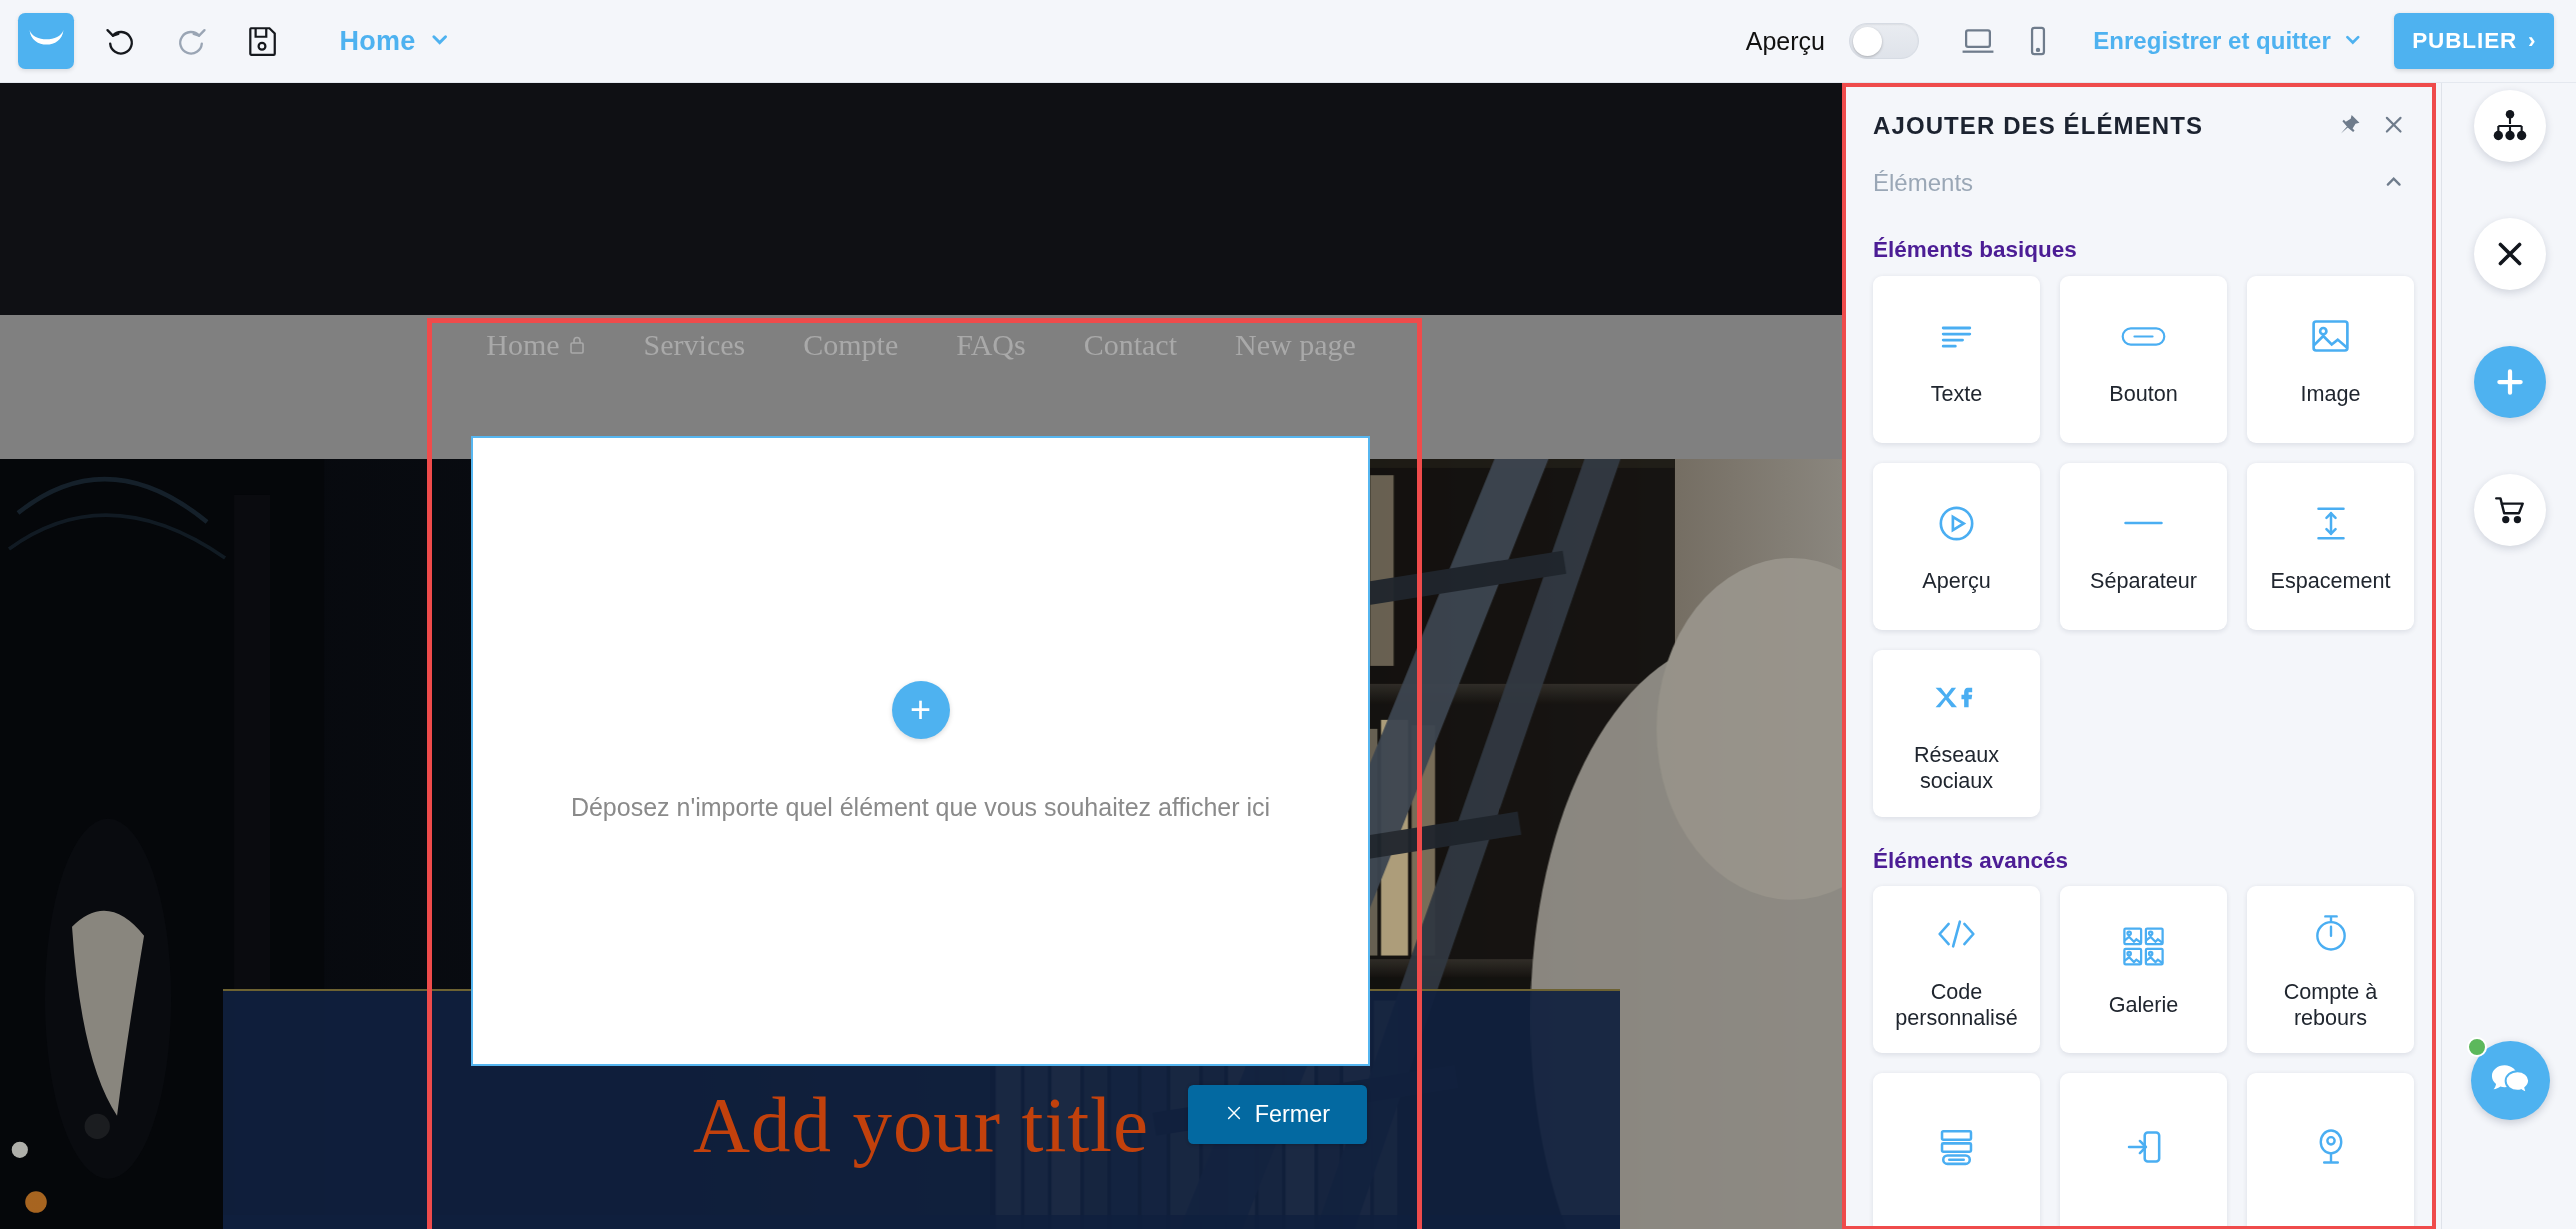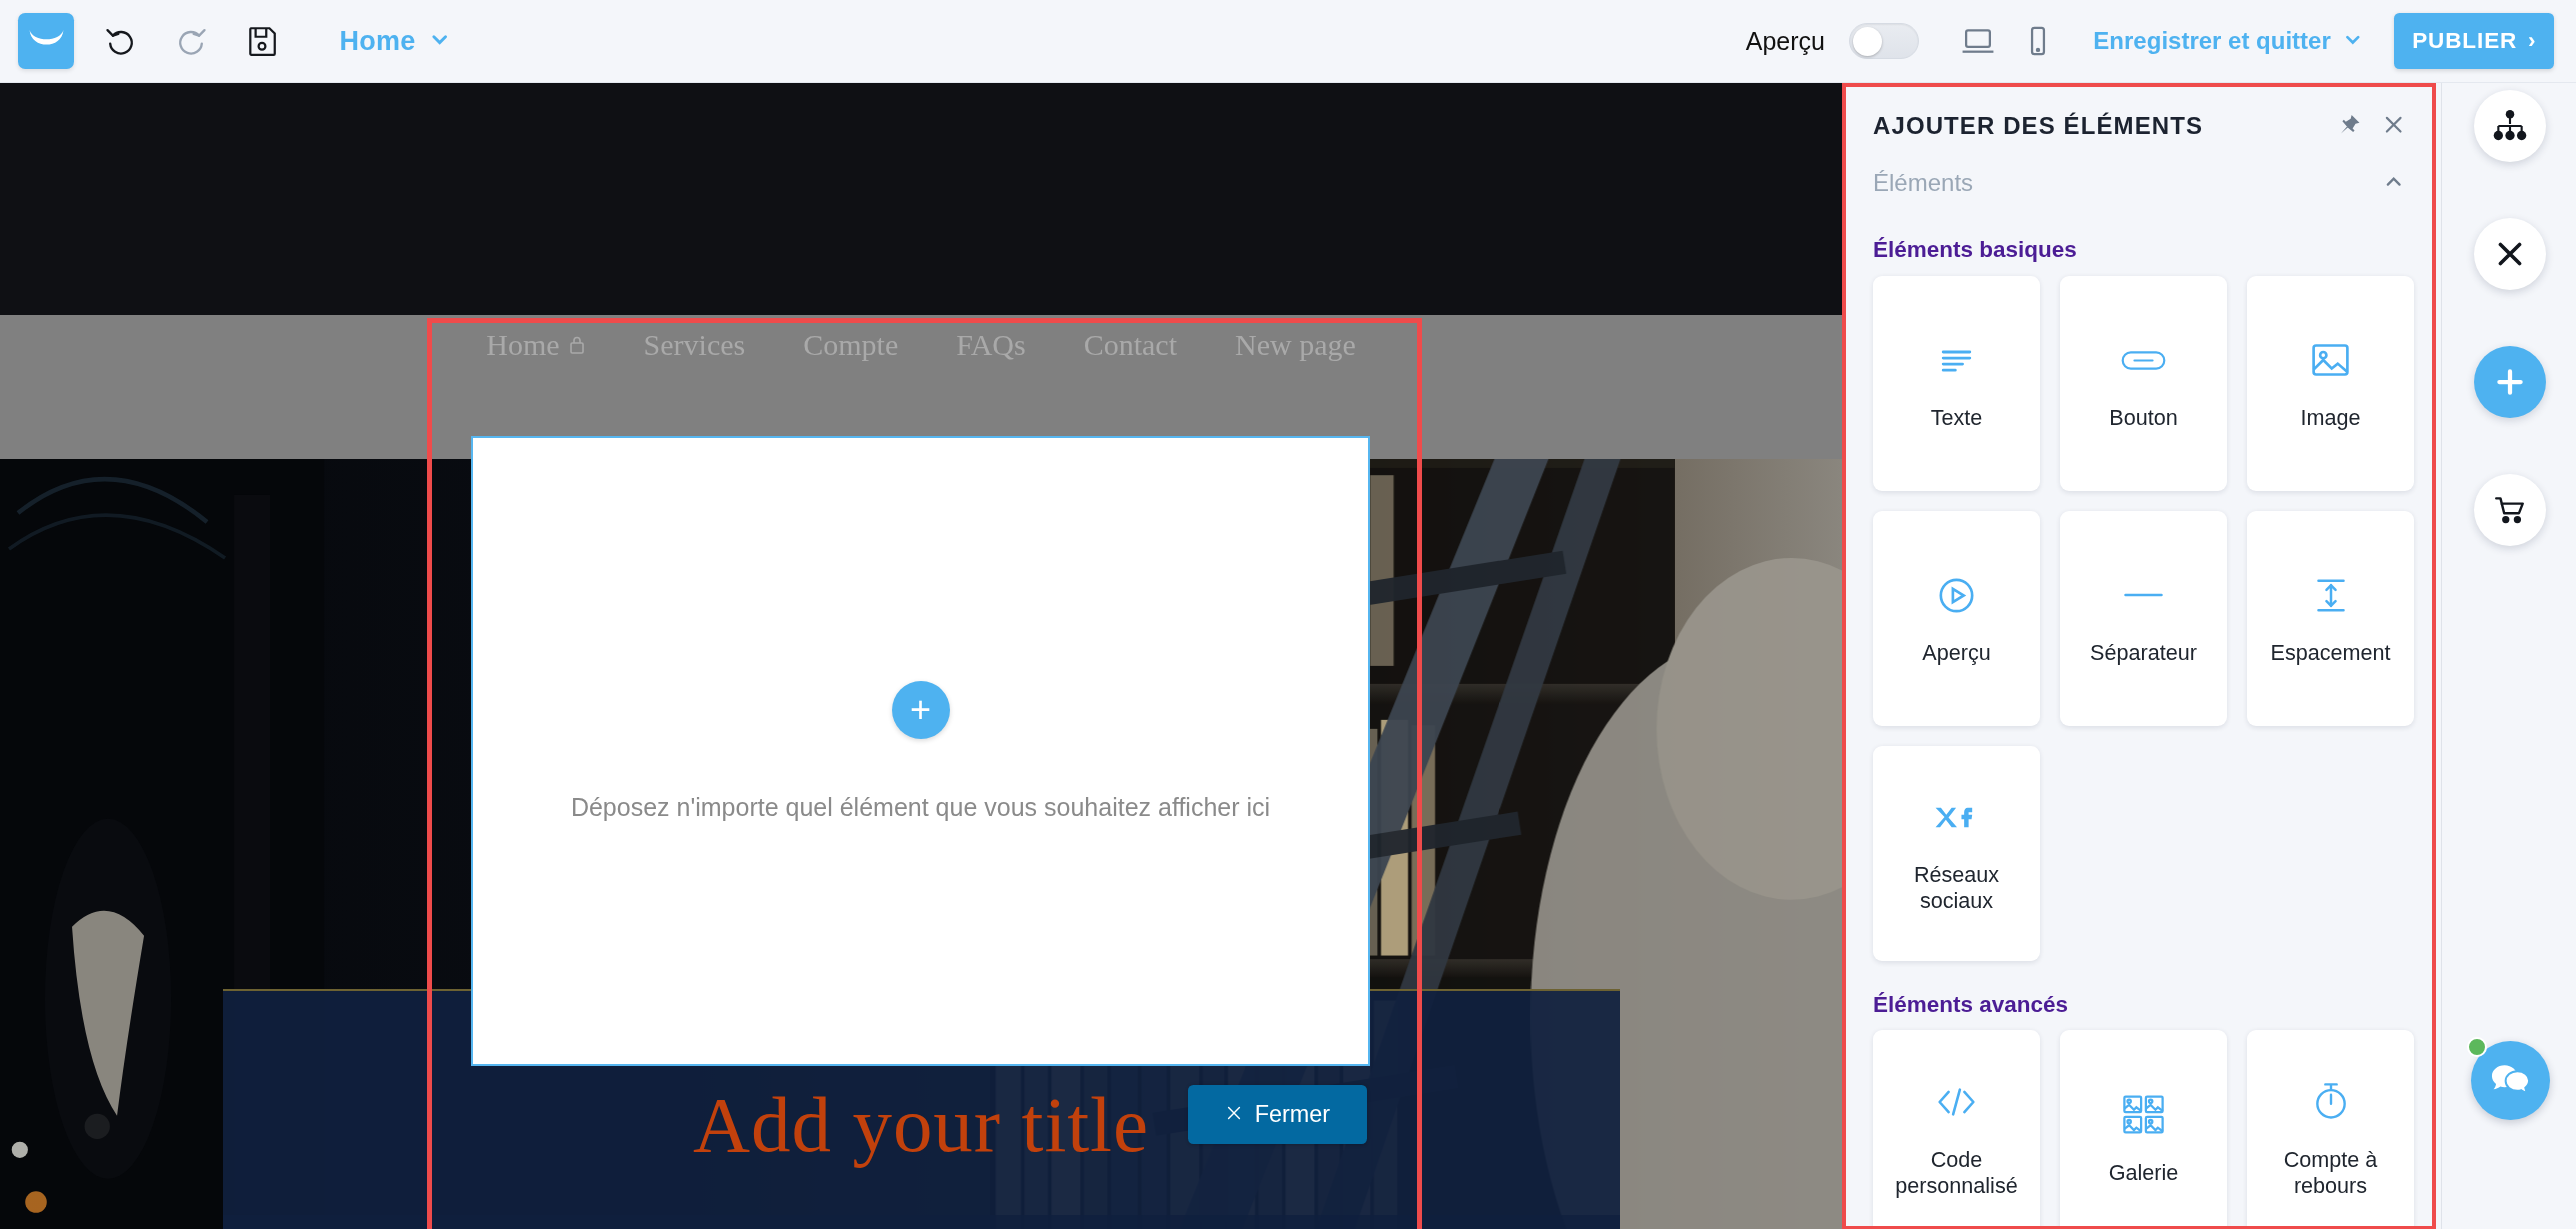--- a/index.html
+++ b/index.html
@@ -184,21 +184,21 @@
   .sect-toggle .chev { margin-left: auto; color: #6f7c8c; }
   .grp-title {
     padding: 31px 27px 12.6px 27px;
     font-size: 22.5px; color: #4c1d95; font-weight: 700;
   }
   .grid {
     display: grid; grid-template-columns: repeat(3, 167px);
     gap: 20px; padding: 0 27px;
   }
   .tile {
-    height: 215px; background: #fff; border-radius: 9px;
+    height: 167px; background: #fff; border-radius: 9px;
     box-shadow: 0 1.8px 5.4px rgba(20,30,60,.10);
     display: flex; flex-direction: column;
     align-items: center; justify-content: center; gap: 20px;
     cursor: pointer; padding: 5.4px;
   }
   .tile .ico { height: 50px; display: flex; align-items: center; justify-content: center; }
   .tile .cap {
     font-size: 21.6px; color: #20262f; text-align: center; line-height: 1.2;
   }
 

